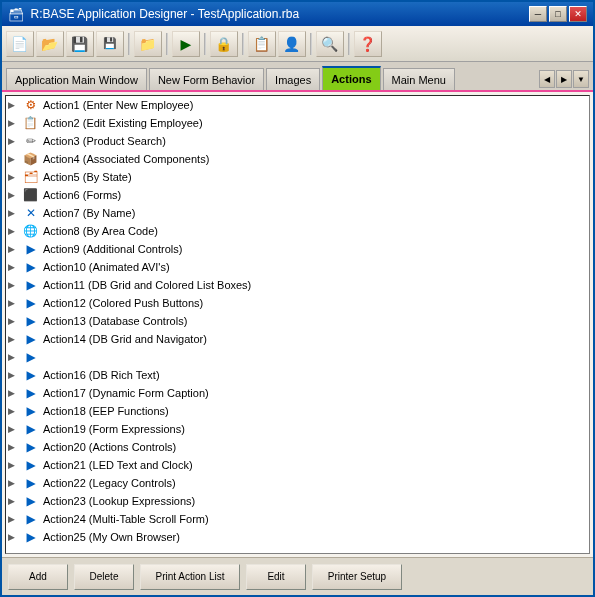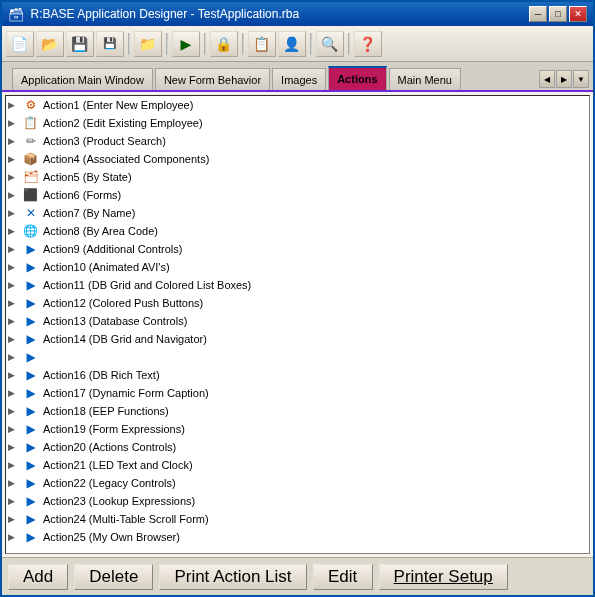--- a/index.html
+++ b/index.html
@@ -102,42 +102,42 @@
       background: linear-gradient(to right, #a0a0a0, #e0e0e0);
       margin: 0 2px;
     }
 
     
     .tabs-bar {
       display: flex;
       align-items: flex-end;
       background: #d4cfc5;
       padding-top: 3px;
-      padding-left: 10px;
+      padding-left: 4px;
       height: 30px;
       flex-shrink: 0;
-      border-bottom: 2px solid #6d28d9;
+      border-bottom: 2px solid #ec4899;
     }
 
     .tab {
       padding: 3px 8px;
       background: linear-gradient(to bottom, #e8e4dc, #d0ccc4);
       border: 1px solid #a0a0a0;
       border-bottom: none;
       margin-right: 2px;
       cursor: pointer;
       font-size: 11px;
       height: 22px;
       display: flex;
       align-items: center;
       white-space: nowrap;
     }
 
     .tab.active {
-      background: #be185d;
+      background: #84cc16;
       border-top: 2px solid #0054a6;
       border-left: 1px solid #a0a0a0;
       border-right: 1px solid #a0a0a0;
       font-weight: bold;
       height: 24px;
     }
 
     .tab-nav {
       margin-left: auto;
       display: flex;
@@ -219,21 +219,21 @@
     }
 
     .action-btn {
       height: 26px;
       padding: 0 14px;
       background: linear-gradient(to bottom, #f5f0e8, #d8d0c4);
       border: 1px solid #808880;
       border-top-color: #e8e4dc;
       border-left-color: #e8e4dc;
       cursor: pointer;
-      font-size: 17px;
+      font-size: 10px;
       min-width: 60px;
     }
 
     
     .list-container::-webkit-scrollbar {
       width: 14px;
     }
     .list-container::-webkit-scrollbar-track {
       background: #d4d0c8;
     }
@@ -439,17 +439,17 @@
     </div>
         </div>
 
     </div>
 
     <div class="button-bar">
       <button class="action-btn">Add</button>
       <button class="action-btn">Delete</button>
       <button class="action-btn" style="min-width:100px;">Print Action List</button>
       <button class="action-btn">Edit</button>
-      <button class="action-btn" style="min-width:90px;text-decoration:underline;">Printer Setup</button>
+      <button class="action-btn" style="min-width:90px;">Printer Setup</button>
     </div>
   </div>
 
 </div>
 
 </body></html>

